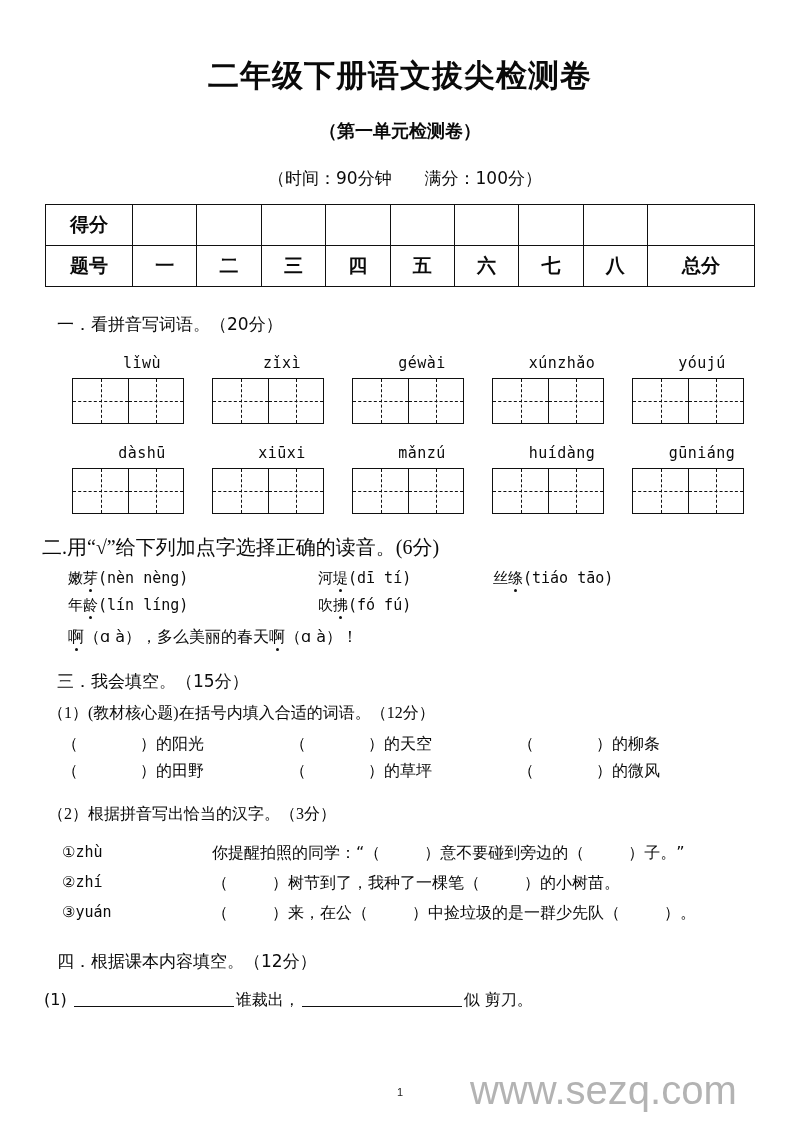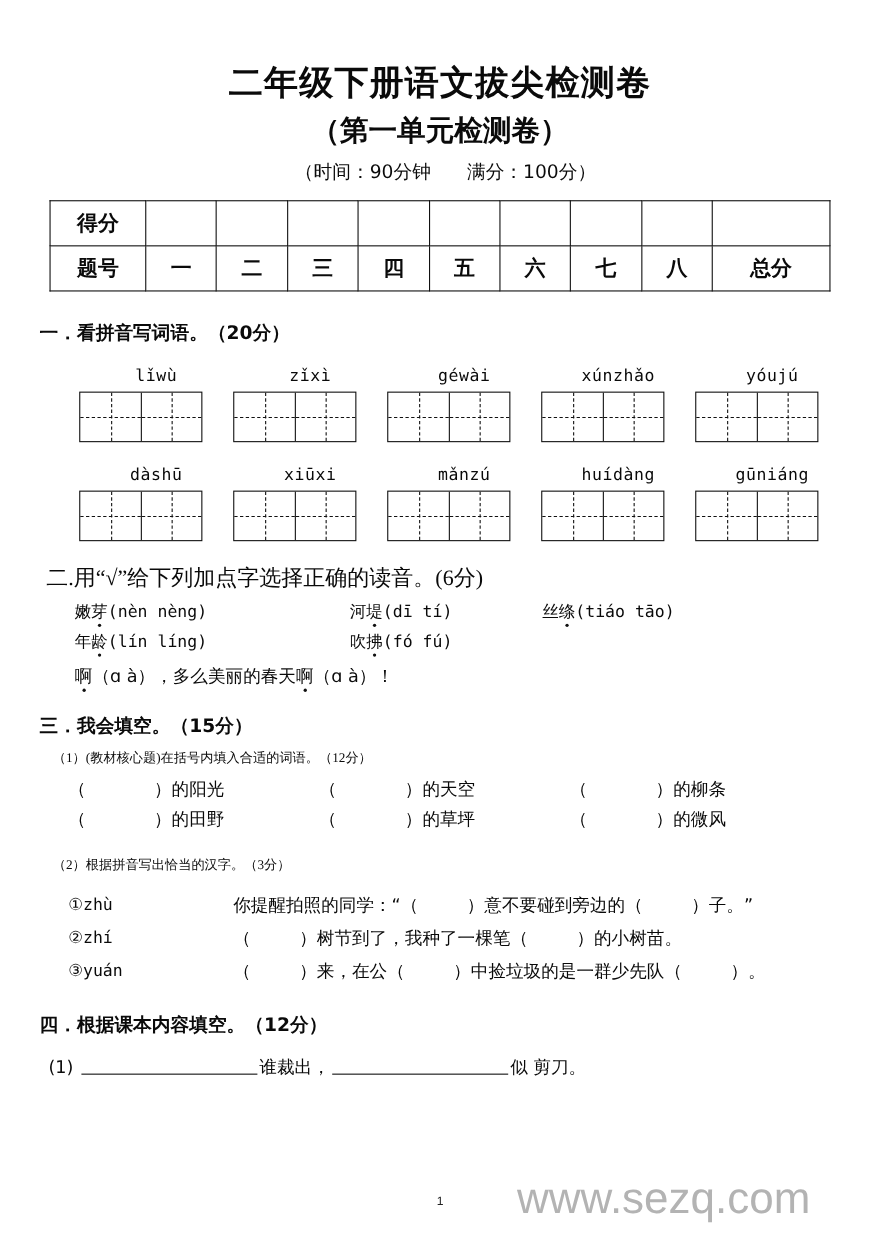--- a/index.html
+++ b/index.html
@@ -31,22 +31,22 @@
     font-size: 31px;
     letter-spacing: 1px;
     margin: 0;
     padding-top: 58px;
     line-height: 1.15;
   }
   .title-sub {
     text-align: center;
     font-family: "DejaVu Sans", "Liberation Sans", sans-serif;
     font-weight: bold;
-    font-size: 26px;
-    margin: 0;
+    font-size: 18px;
+    margin: 16px;
     padding-top: 10px;
     line-height: 1.2;
   }
   .title-meta {
     text-align: center;
     font-family: "DejaVu Sans", "Liberation Sans", sans-serif;
     font-size: 17px;
     margin: 0;
     padding-top: 10px;
     padding-left: 10px;
@@ -71,34 +71,34 @@
     font-family: "DejaVu Sans", "Liberation Sans", sans-serif;
     font-size: 19px;
     font-weight: bold;
   }
   table.score-table td.label-cell { width: 84px; }
   table.score-table td.total-cell { width: 104px; }
 
   
   .sec-head {
     font-family: "DejaVu Sans", "Liberation Sans", sans-serif;
-    font-weight: bold;
+    font-weight: normal;
     font-size: 17px;
     margin: 0;
-    padding: 0 0 0 36px;
+    padding: 0 0 0 57px;
   }
   .sec-head-2 {
     font-family: "Liberation Serif", "DejaVu Serif", serif;
     font-size: 20px;
     margin: 0;
     padding: 0 0 0 42px;
   }
   .sub-head {
     font-family: "Liberation Serif", "DejaVu Serif", serif;
-    font-size: 12px;
+    font-size: 16px;
     margin: 0;
     padding: 0 0 0 48px;
   }
 
   
   .py-row {
     display: flex;
     padding-left: 72px;
     font-family: "DejaVu Sans Mono", "Liberation Mono", monospace;
     font-size: 15px;

